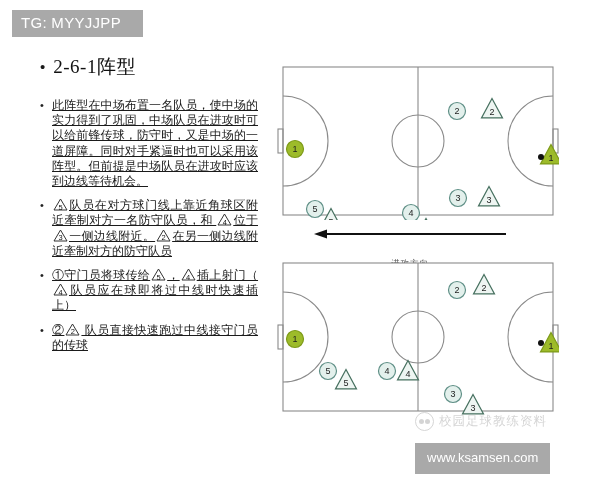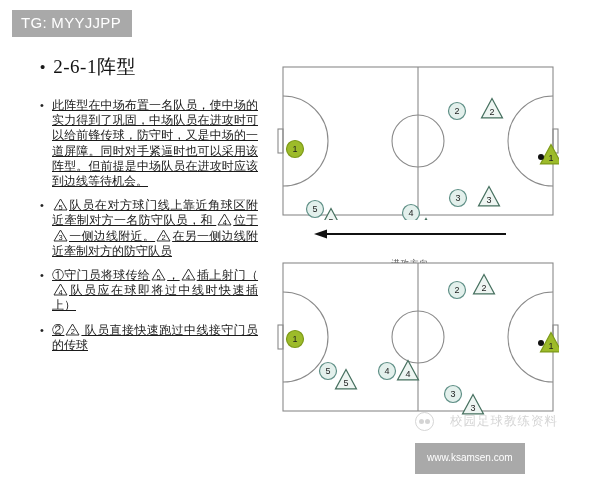--- a/index.html
+++ b/index.html
@@ -9,21 +9,21 @@
     font-family:"Liberation Sans","DejaVu Sans",sans-serif;
     position:relative;overflow:hidden;
   }
   .page{position:absolute;inset:0;}
 
   
   .tg-badge{
     position:absolute;left:12px;top:10px;
     background:#a9a9a9;color:#ffffff;
     font-size:15px;line-height:22px;
-    padding:2px 11px 3px 9px;
+    padding:2px 22px 3px 9px;
     letter-spacing:.3px;
     white-space:nowrap;
   }
 
   
   .content{position:absolute;left:0;top:52px;width:268px;}
   .title-row{display:flex;align-items:flex-start;margin-left:40px;}
   .title-bullet{font-size:15px;line-height:30px;margin-right:8px;color:#1a1a1a;}
   .title-text{
     font-size:19px;line-height:30px;color:#111;
@@ -60,21 +60,21 @@
   
   .arrow-block{position:absolute;left:310px;top:226px;width:200px;}
   .arrow-label{
     text-align:center;font-size:8.5px;color:#555;margin-top:14px;
     font-family:Liberation Mono, monospace;letter-spacing:1px;
   }
 
   
   .wm{
     position:absolute;left:415px;top:412px;
-    display:flex;align-items:center;gap:16px;
+    display:flex;align-items:center;gap:5px;
     opacity:.42;
   }
   .wm-logo{
     width:17px;height:17px;border-radius:50%;
     border:1.2px solid #9b9b9b;position:relative;flex:0 0 17px;
   }
   .wm-logo:before{
     content:"";position:absolute;left:3px;top:5.5px;
     width:5px;height:5px;border-radius:50%;background:#9b9b9b;
   }
@@ -82,21 +82,21 @@
     content:"";position:absolute;left:8.5px;top:5.5px;
     width:5px;height:5px;border-radius:50%;background:#9b9b9b;
   }
   .wm-text{
     font-size:12.5px;color:#9a9a9a;letter-spacing:1px;
     font-family:"Liberation Serif","DejaVu Serif",serif;white-space:nowrap;
   }
   .url-badge{
     position:absolute;left:415px;top:443px;
     background:#a9a9a9;color:#ffffff;
-    font-size:10px;line-height:22px;
+    font-size:13px;line-height:22px;
     padding:4px 12px 5px 12px;white-space:nowrap;
   }
 </style>
 </head>
 <body>
 
 <div class="page">
 
   <div class="tg-badge">TG: MYYJJPP</div>
 

